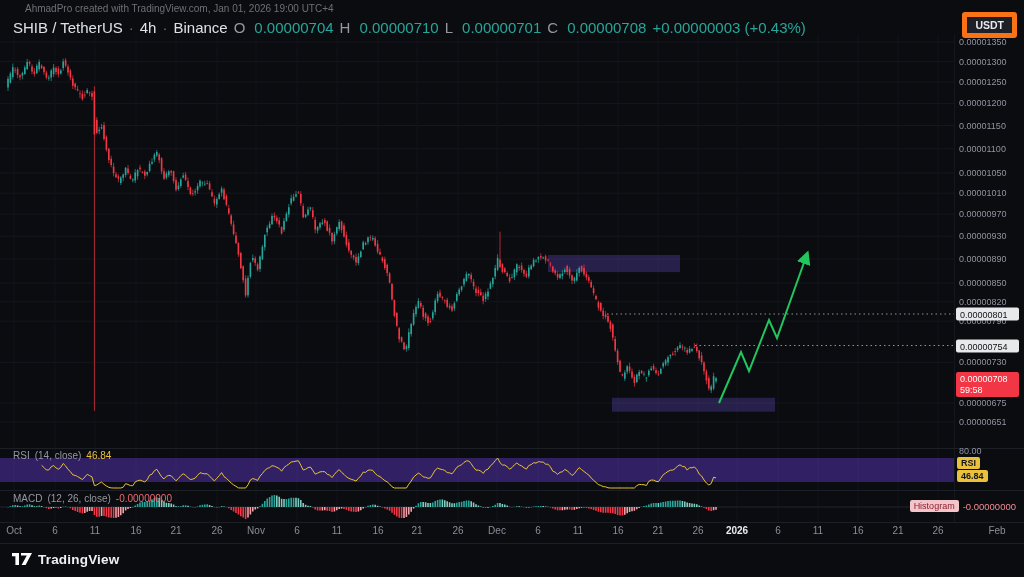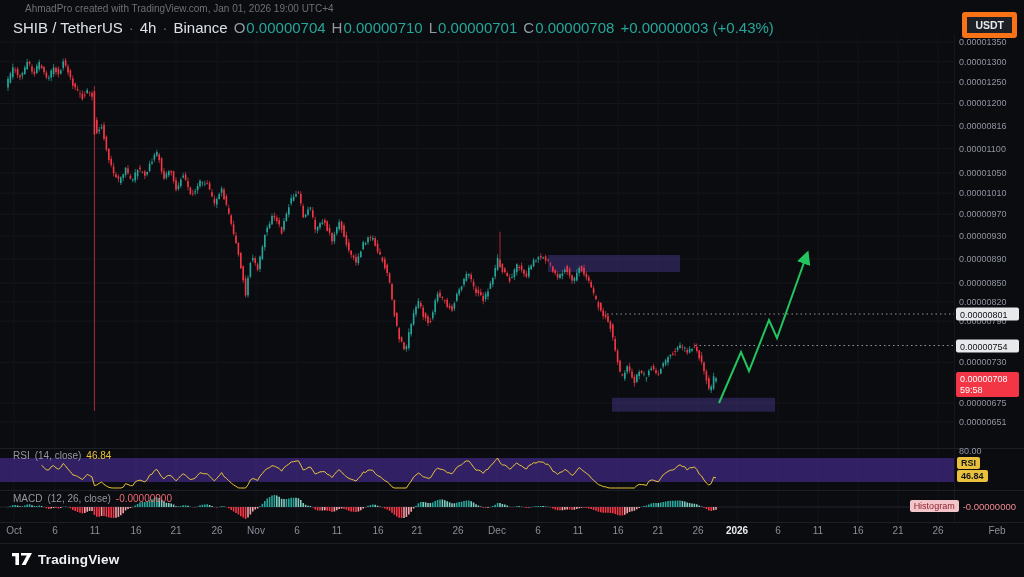--- a/index.html
+++ b/index.html
@@ -4,21 +4,21 @@
 <style>
   html,body{margin:0;padding:0;background:#000;}
   .stage{position:relative;width:1024px;height:577px;background:#0b0c10;overflow:hidden;
          font-family:"Liberation Sans","DejaVu Sans",sans-serif;}
   #cv{position:absolute;left:0;top:0;z-index:1;}
   .ov{position:absolute;z-index:3;}
   .watermark{left:25px;top:3px;font-size:10px;color:#6f7076;}
   .legend{left:13px;top:19px;font-size:15px;color:#dde1e8;display:flex;gap:6px;align-items:center;}
   .legend .sep{color:#6f7076;}
   .pair{display:flex;gap:1px;}
-  .olbl{color:#9598a1;} .oval{color:#26a69a;} .chg{color:#26a69a;}
+  .olbl{color:#9598a1;} .oval{color:#26a69a;margin-left:8px;} .chg{color:#26a69a;}
   .usdt{right:7px;top:12px;background:#1d2026;border:5px solid #f97316;border-radius:3px;
         color:#e8eaee;font-size:10.5px;font-weight:700;padding:2px 8px;cursor:pointer;}
   .plabel{position:absolute;left:959px;transform:translateY(-50%);font-size:9px;color:#9094a0;z-index:2;}
   .pbox{position:absolute;left:956px;width:63px;box-sizing:border-box;z-index:4;border-radius:2px;font-size:9px;padding:2px 0 1px 4px;}
   .pbox.white{background:#e8e9eb;color:#101318;transform:translateY(-50%);height:13px;line-height:11px;}
   .pbox.red{background:#f23645;color:#fff;line-height:10.5px;padding-top:2px;padding-bottom:2px;}
   .rsi-label{left:13px;top:450px;font-size:10px;color:#9598a1;display:flex;gap:5px;}
   .macd-label{left:13px;top:493px;font-size:10px;color:#9598a1;display:flex;gap:5px;}
   .val-yellow{color:#e8c23a;} .val-red{color:#f06a72;}
   .scale80{left:959px;top:446px;font-size:9px;color:#9094a0;}
@@ -170,21 +170,21 @@
       <path fill="#ffffff" d="M0 2 H7 V14 H3.4 V5.2 H0 Z"></path>
       <path fill="#ffffff" d="M9 2 H20 L13.6 14 H9.6 L14.8 4.6 H9 Z"></path>
     </svg>
   </div>
   <div class="ov brand">TradingView</div>
 
 <div class="plabel" style="top: 42px;">0.00001350</div>
     <div class="plabel" style="top: 61.7px;">0.00001300</div>
     <div class="plabel" style="top: 82.1px;">0.00001250</div>
     <div class="plabel" style="top: 103.4px;">0.00001200</div>
-    <div class="plabel" style="top: 125.5px;">0.00000816</div>
+    <div class="plabel" style="top: 125.5px;">0.00001150</div>
     <div class="plabel" style="top: 148.7px;">0.00001100</div>
     <div class="plabel" style="top: 172.9px;">0.00001050</div>
     <div class="plabel" style="top: 193.2px;">0.00001010</div>
     <div class="plabel" style="top: 214.2px;">0.00000970</div>
     <div class="plabel" style="top: 236.2px;">0.00000930</div>
     <div class="plabel" style="top: 259.1px;">0.00000890</div>
     <div class="plabel" style="top: 283px;">0.00000850</div>
     <div class="plabel" style="top: 301.8px;">0.00000820</div>
     <div class="plabel" style="top: 321.2px;">0.00000790</div>
     <div class="plabel" style="top: 362.3px;">0.00000730</div>

